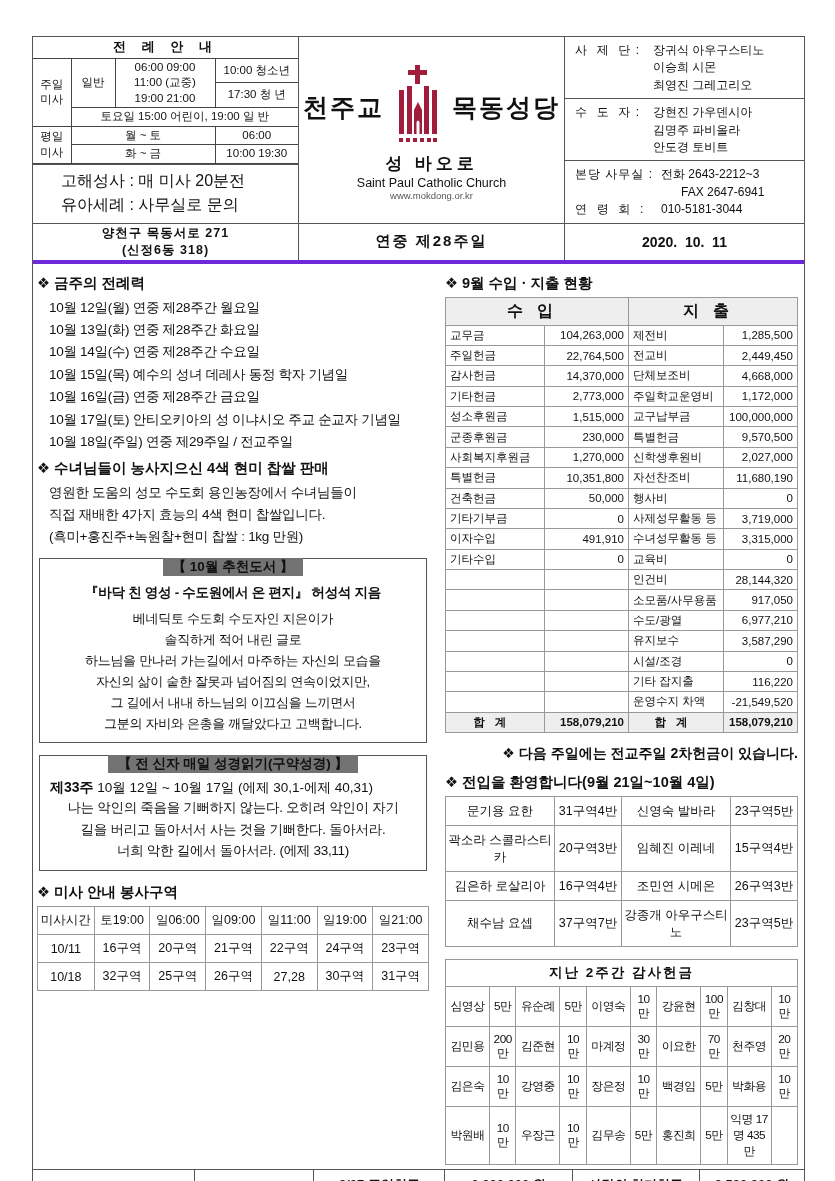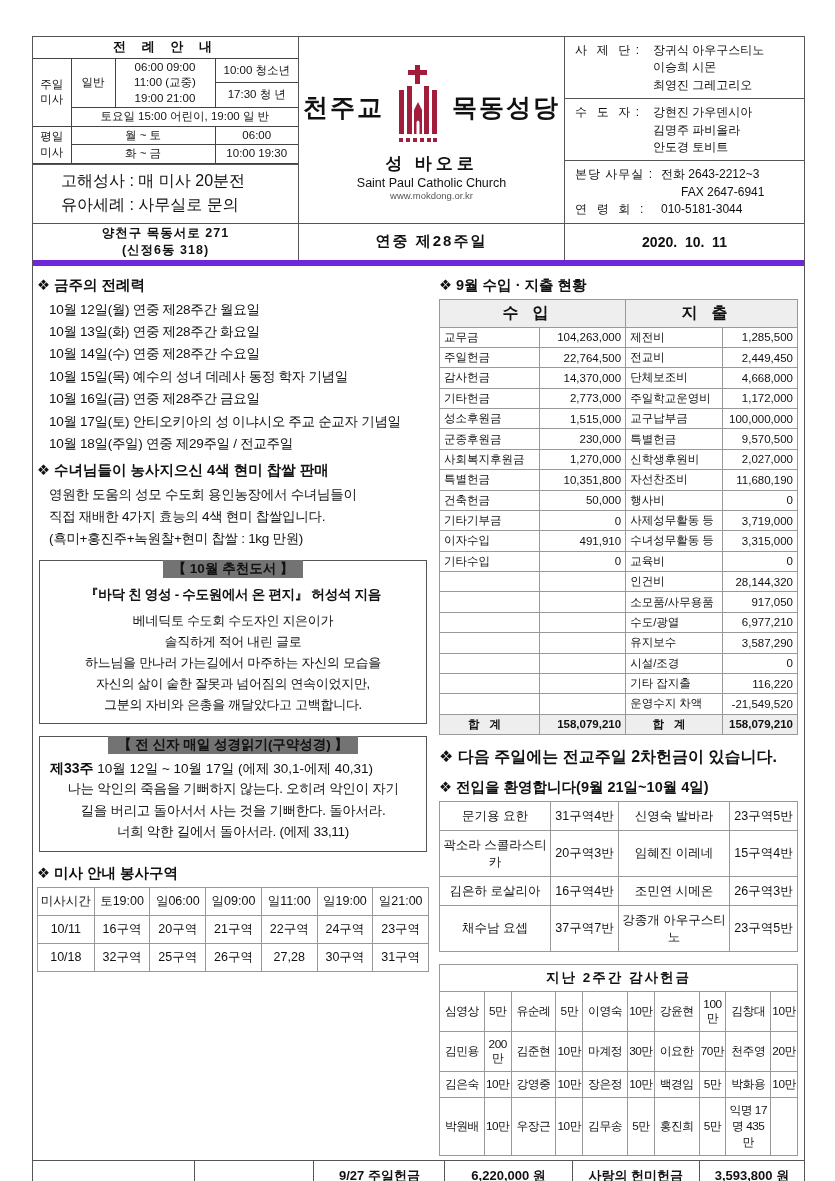--- a/index.html
+++ b/index.html
@@ -30,21 +30,21 @@
   .logo-web { font-size:9.5px; color:#555; }
 
   .clergy { flex:1; font-size:12px; display:flex; flex-direction:column; }
   .clergy-block { padding:5px 6px 4px 10px; border-bottom:1px solid #555; display:flex; line-height:1.45; }
   .clergy-block:last-of-type { border-bottom:none; flex:1; }
   .clergy-label { width:78px; white-space:pre; letter-spacing:1px; }
   .clergy-names div { white-space:pre; }
   .pre { white-space:pre; }
 
   
-  .main { display:flex; border-top:6px solid #6d28d9; min-height:726px; padding:8px 6px 4px 4px; gap:10px; }
+  .main { display:flex; border-top:4px solid #6d28d9; min-height:726px; padding:8px 6px 4px 4px; gap:16px; }
   .colL { width:392px; }
   .colR { flex:1; }
   .sec-title { font-weight:bold; font-size:14.5px; margin:2px 0 4px 0; }
   .lit-item { font-size:13.5px; line-height:1.66; padding-left:12px; letter-spacing:-0.3px; }
   .body-line { font-size:13.5px; line-height:1.62; padding-left:12px; letter-spacing:-0.3px; }
 
   .legend-box { border:1px solid #555; margin:10px 2px 12px 2px; padding:0 6px 8px 6px; text-align:center; }
   .legend-title { display:inline-block; background:#737373; padding:0 10px; margin-top:-9px; font-weight:bold; font-size:13.5px; position:relative; top:-2px; }
   .book-name { font-size:13.5px; font-weight:bold; margin:6px 0 6px 0; letter-spacing:-0.3px; }
   .book-line { font-size:13px; line-height:1.62; letter-spacing:-0.3px; }
@@ -60,21 +60,21 @@
 
   
   table.fin { border:1px solid #777; margin-top:2px; }
   table.fin th { background:#eee; font-weight:bold; font-size:16px; padding:3px; letter-spacing:14px; }
   table.fin td { font-size:11.5px; padding:2.2px 4px; }
   table.fin td:nth-child(1), table.fin td:nth-child(3) { text-align:left; }
   table.fin td:nth-child(2), table.fin td:nth-child(4) { text-align:right; }
   tr.fin-total td { background:#eee; font-weight:bold; }
   tr.fin-total td:nth-child(odd) { text-align:center !important; letter-spacing:10px; }
 
-  .notice { font-weight:bold; font-size:16px; margin:12px 0 10px 0; }
+  .notice { font-weight:bold; font-size:14px; margin:12px 0 10px 0;text-align:right; }
 
   table.wel td { font-size:12.5px; padding:5.5px 2px; }
   table.wel td:nth-child(even) { border-left-style:dotted; }
 
   table.thx { margin-top:3px; }
   table.thx .thx-title { font-weight:bold; font-size:13.5px; padding:4px; letter-spacing:2px; }
   table.thx td { font-size:11.8px; padding:4.5px 1px; letter-spacing:-0.5px; }
 
   
   .sumA { display:grid; grid-template-columns:21% 15.5% 17% 16.5% 16.5% 13.5%; border-top:1px solid #555; }
@@ -236,20 +236,21 @@
           <div class="body-line">(흑미+홍진주+녹원찰+현미 찹쌀 : 1kg 만원)</div>
         </div>
 
         <div class="legend-box">
           <span class="legend-title">【 10월 추천도서 】</span>
           <div class="book-name">『바닥 친 영성 - 수도원에서 온 편지』 허성석 지음</div>
           <div class="book-line">베네딕토 수도회 수도자인 지은이가</div>
           <div class="book-line">솔직하게 적어 내린 글로</div>
           <div class="book-line">하느님을 만나러 가는길에서 마주하는 자신의 모습을</div>
           <div class="book-line">자신의 삶이 숱한 잘못과 넘어짐의 연속이었지만,</div>
+          <div class="book-line">그 길에서 내내 하느님의 이끄심을 느끼면서</div>
           <div class="book-line">그분의 자비와 은총을 깨달았다고 고백합니다.</div>
         </div>
 
         <div class="legend-box">
           <span class="legend-title">【 전 신자 매일 성경읽기(구약성경) 】</span>
           <div class="bible-line1">
             <b>제33주</b>
             <span>10월 12일 ~ 10월 17일 (에제 30,1-에제 40,31)</span>
           </div>
           <div class="bible-q">나는 악인의 죽음을 기뻐하지 않는다. 오히려 악인이 자기</div>

